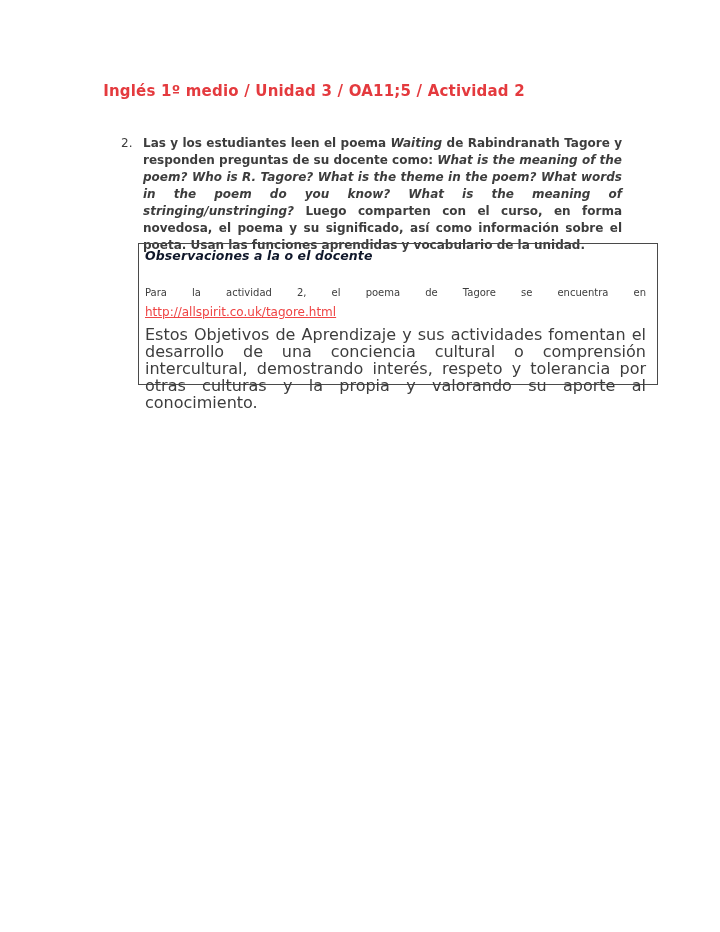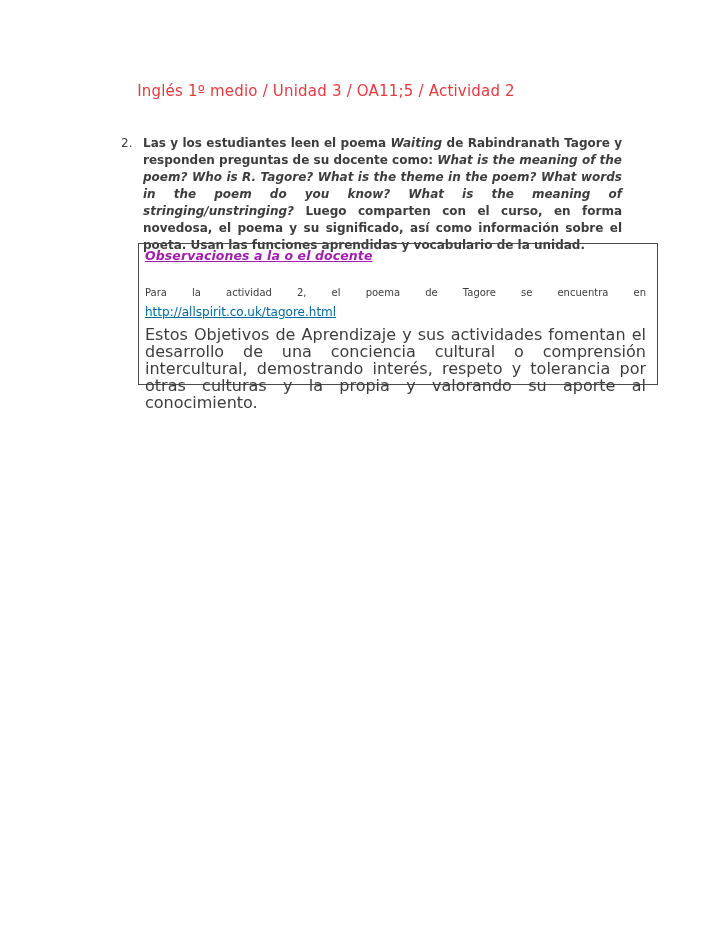--- a/index.html
+++ b/index.html
@@ -12,26 +12,26 @@
     width: 720px;
     height: 932px;
     background: #ffffff;
     font-family: "DejaVu Sans", "Liberation Sans", sans-serif;
     color: #3d3d3d;
     overflow: hidden;
   }
   .doc-title {
     position: absolute;
     top: 82px;
-    left: 16px;
+    left: 4px;
     width: 620px;
     margin: 0;
     text-align: center;
     font-size: 15px;
-    font-weight: normal;
+    font-weight: bold;
     letter-spacing: 0.2px;
   }
   .activity {
     position: absolute;
     top: 135px;
     left: 121px;
     width: 501px;
     display: flex;
     align-items: flex-start;
   }
@@ -96,19 +96,19 @@
 <div class="page">
 
   <h1 class="doc-title" style="color: rgb(228, 58, 62);">Inglés 1º medio / Unidad 3 / OA11;5 / Actividad 2</h1>
 
   <div class="activity">
     <span class="activity-number">2.</span>
     <p class="activity-text"><span class="seg">Las y los estudiantes leen el poema </span><span class="seg italic">Waiting</span><span class="seg"> de Rabindranath Tagore y responden preguntas de su docente como: </span><span class="seg italic">What is the meaning of the poem? Who is R. Tagore? What is the theme in the poem? What words in the poem do you know? What is the meaning of stringing/unstringing?</span><span class="seg"> Luego comparten con el curso, en forma novedosa, el poema y su significado, así como información sobre el poeta. Usan las funciones aprendidas y vocabulario de la unidad.</span></p>
   </div>
 
   <div class="teacher-box">
-    <h2 class="box-heading" style="color: #a21caf; text-decoration: underline;">Observaciones a la o el docente</h2>
+    <h2 class="box-heading" style="color: #0f172a;">Observaciones a la o el docente</h2>
     <p class="resource-line">Para la actividad 2, el poema de Tagore se encuentra en</p>
-    <a class="resource-link" href="#" style="color: #0369a1;">http://allspirit.co.uk/tagore.html</a>
+    <a class="resource-link" href="#" style="color: #ef4444;">http://allspirit.co.uk/tagore.html</a>
     <p class="box-body">Estos Objetivos de Aprendizaje y sus actividades fomentan el desarrollo de una conciencia cultural o comprensión intercultural, demostrando interés, respeto y tolerancia por otras culturas y la propia y valorando su aporte al conocimiento.</p>
   </div>
 
 </div>
 
 </body></html>

